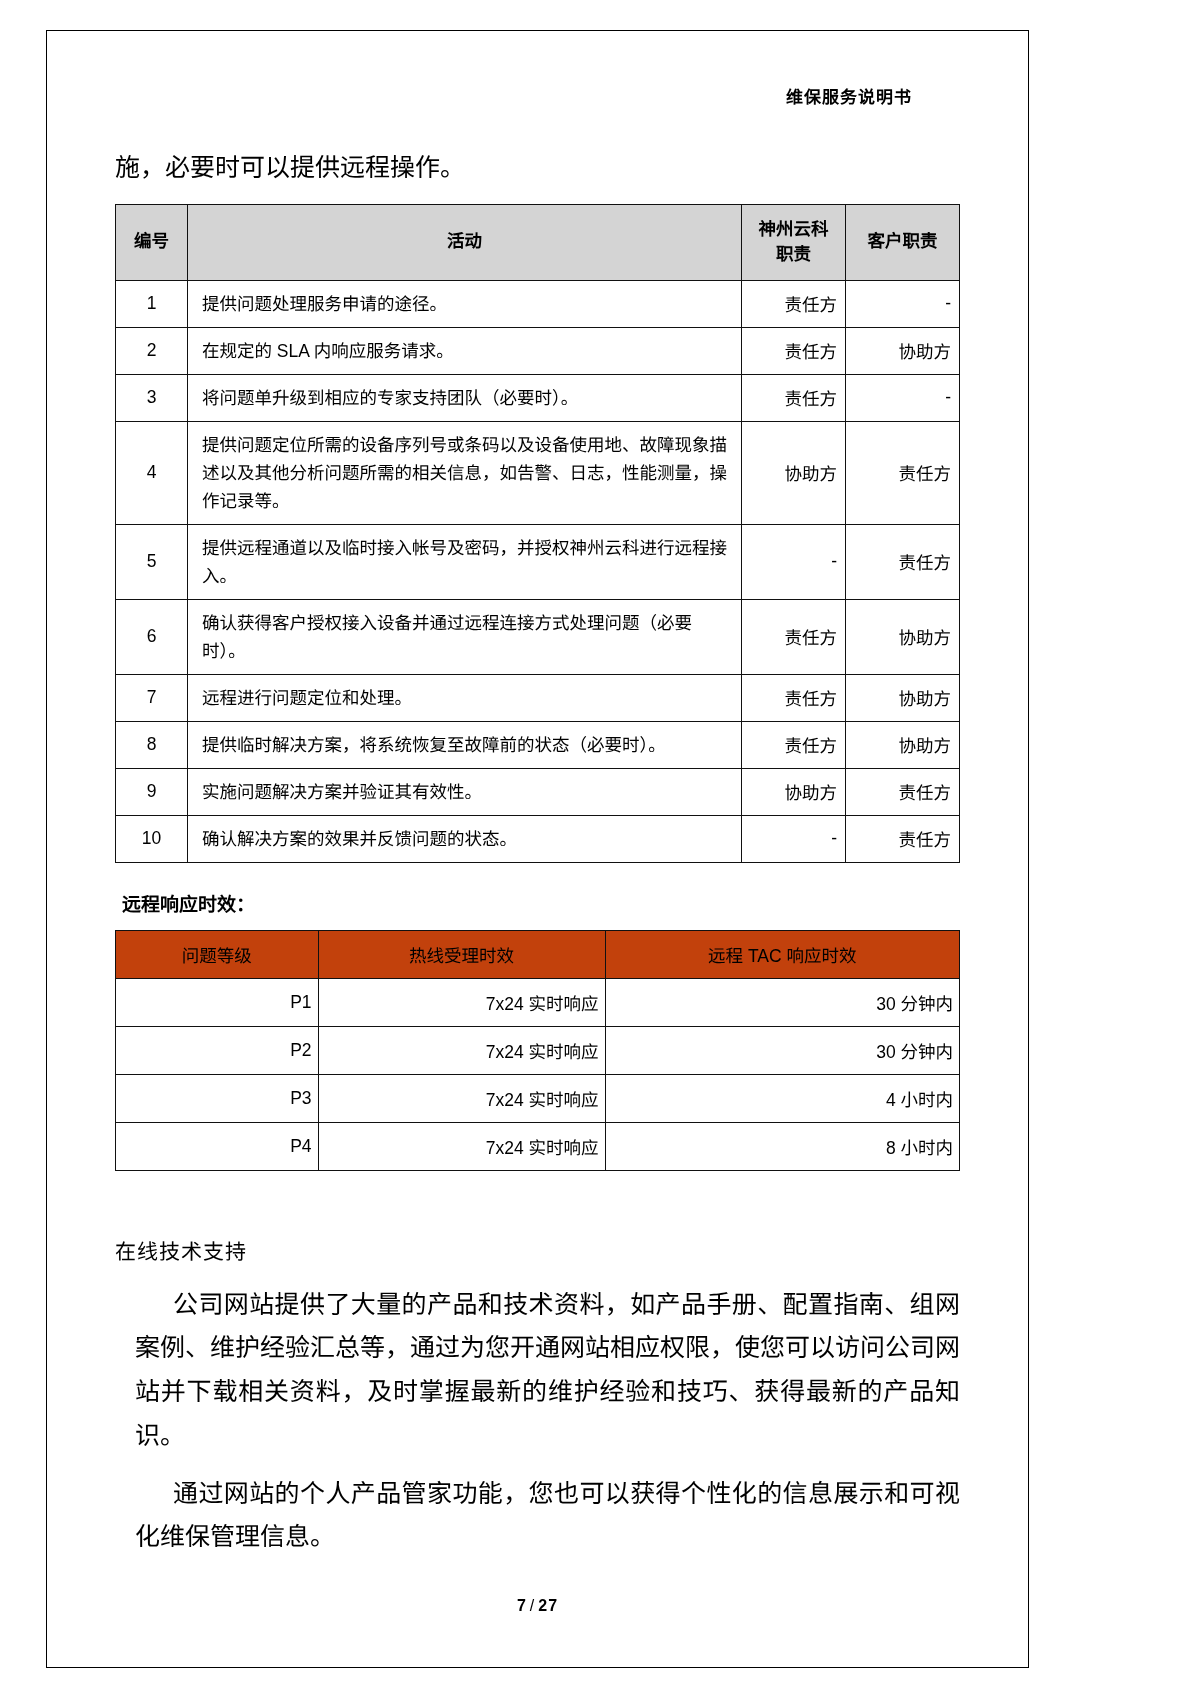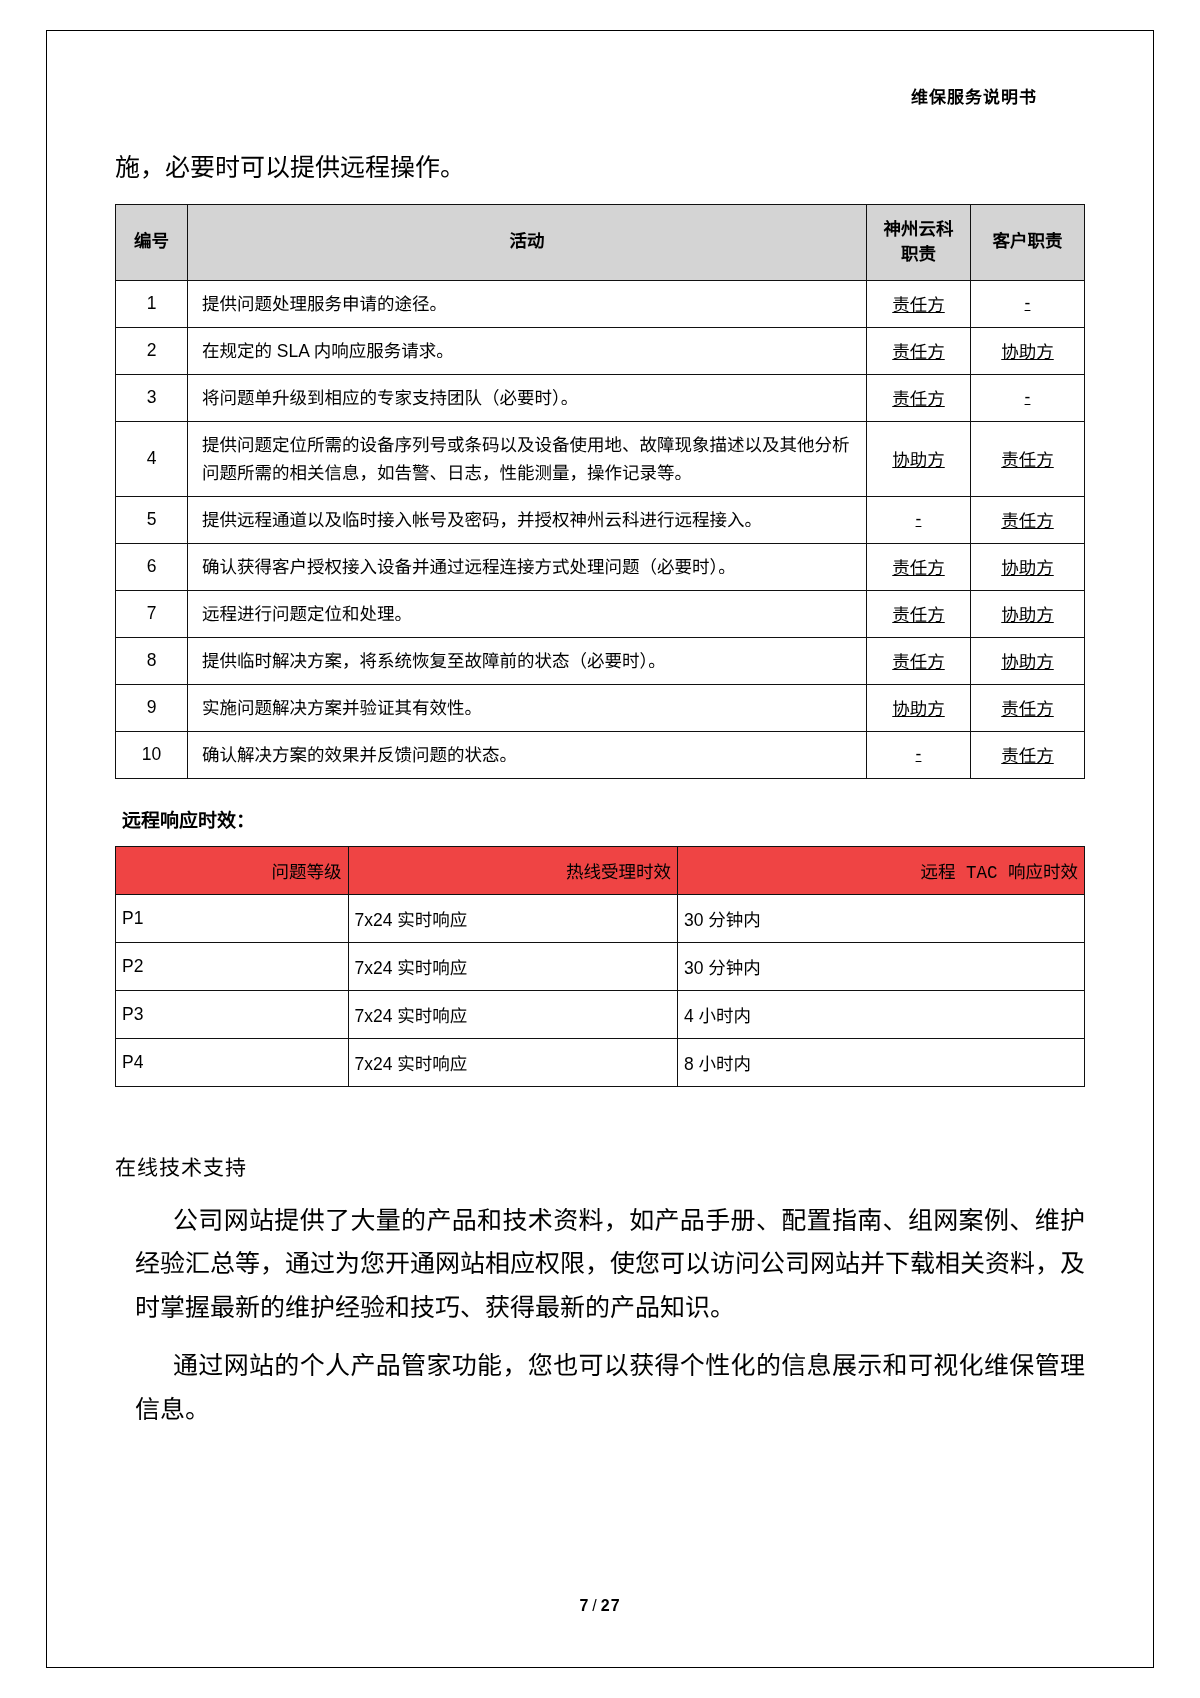--- a/index.html
+++ b/index.html
@@ -11,21 +11,21 @@
     width: 1200px;
     height: 1698px;
     font-family: "Liberation Sans", "DejaVu Sans", sans-serif;
     color: #000;
     -webkit-font-smoothing: antialiased;
   }
   .page {
     position: absolute;
     left: 46px;
     top: 30px;
-    width: 1108px;
+    width: 983px;
     height: 1638px;
     border: 1.5px solid #000;
     box-sizing: border-box;
     background: #fff;
   }
   .page-inner {
     position: absolute;
     left: 0;
     top: 0;
     right: 0;
@@ -89,38 +89,36 @@
   table.t1 td.num {
     text-align: center;
     width: 72px;
   }
   table.t1 td.act {
     text-align: left;
     padding-left: 14px;
     line-height: 1.6;
   }
   table.t1 td.role {
-    text-align: center;
-    text-decoration: underline;
+    text-align: right;
   }
   .col-num { width: 72px; }
   .col-act { width: auto; }
   .col-sz  { width: 104px; }
   .col-kh  { width: 114px; }
 
   table.t2 { margin: 10px 0 0 0; }
   table.t2 thead th {
-    background: #ef4444;
+    background: #c2410c;
     font-weight: 400;
+    text-align: center;
+    padding: 11px 6px;
+  }
+  table.t2 td {
     text-align: right;
-    padding: 11px 6px;
-    font-family: Liberation Mono, monospace;
-  }
-  table.t2 td {
-    text-align: left;
     padding: 11px 6px;
   }
   .t2-c1 { width: 24%; }
   .t2-c2 { width: 34%; }
   .t2-c3 { width: 42%; }
 
   .footer {
     position: absolute;
     left: 0;
     right: 0;

